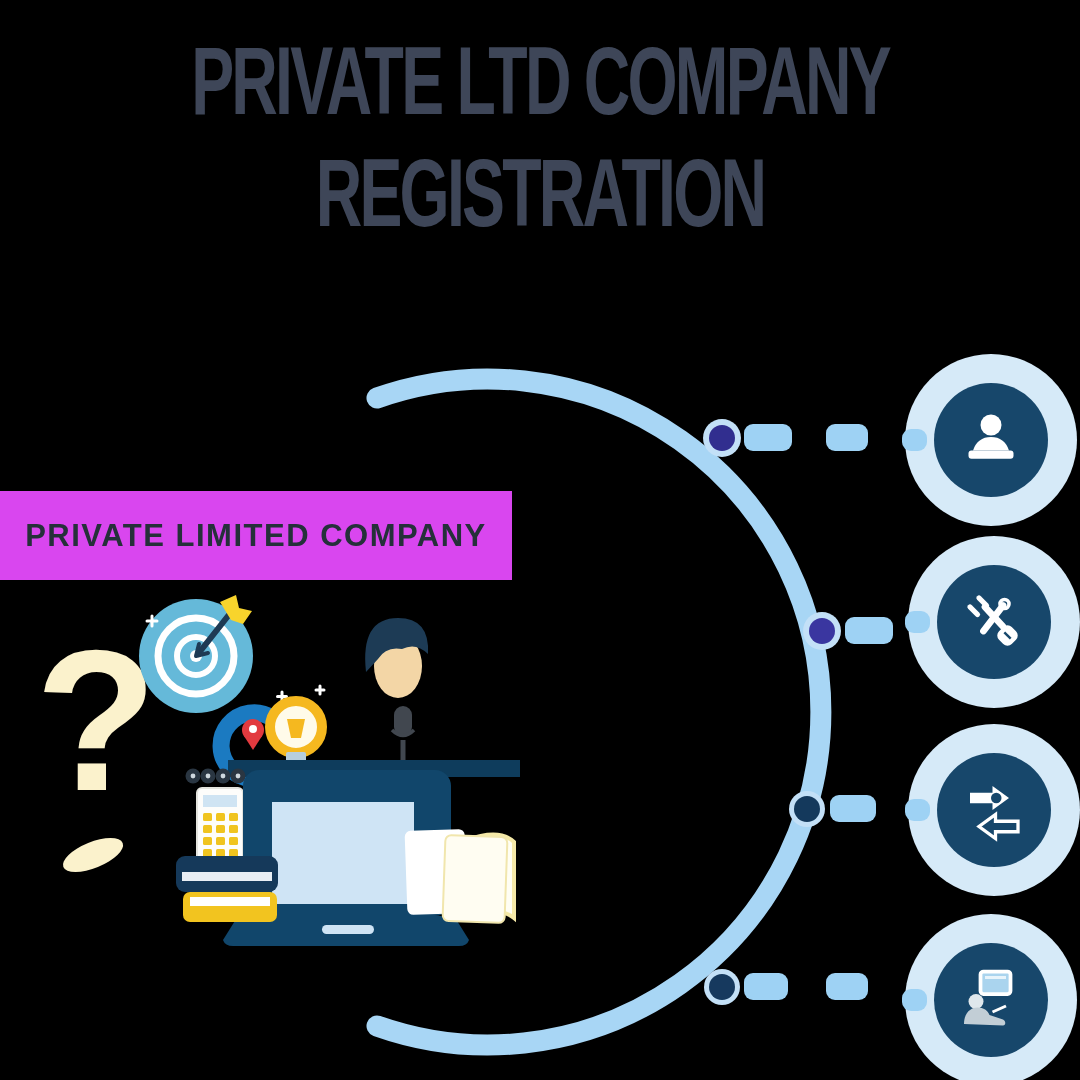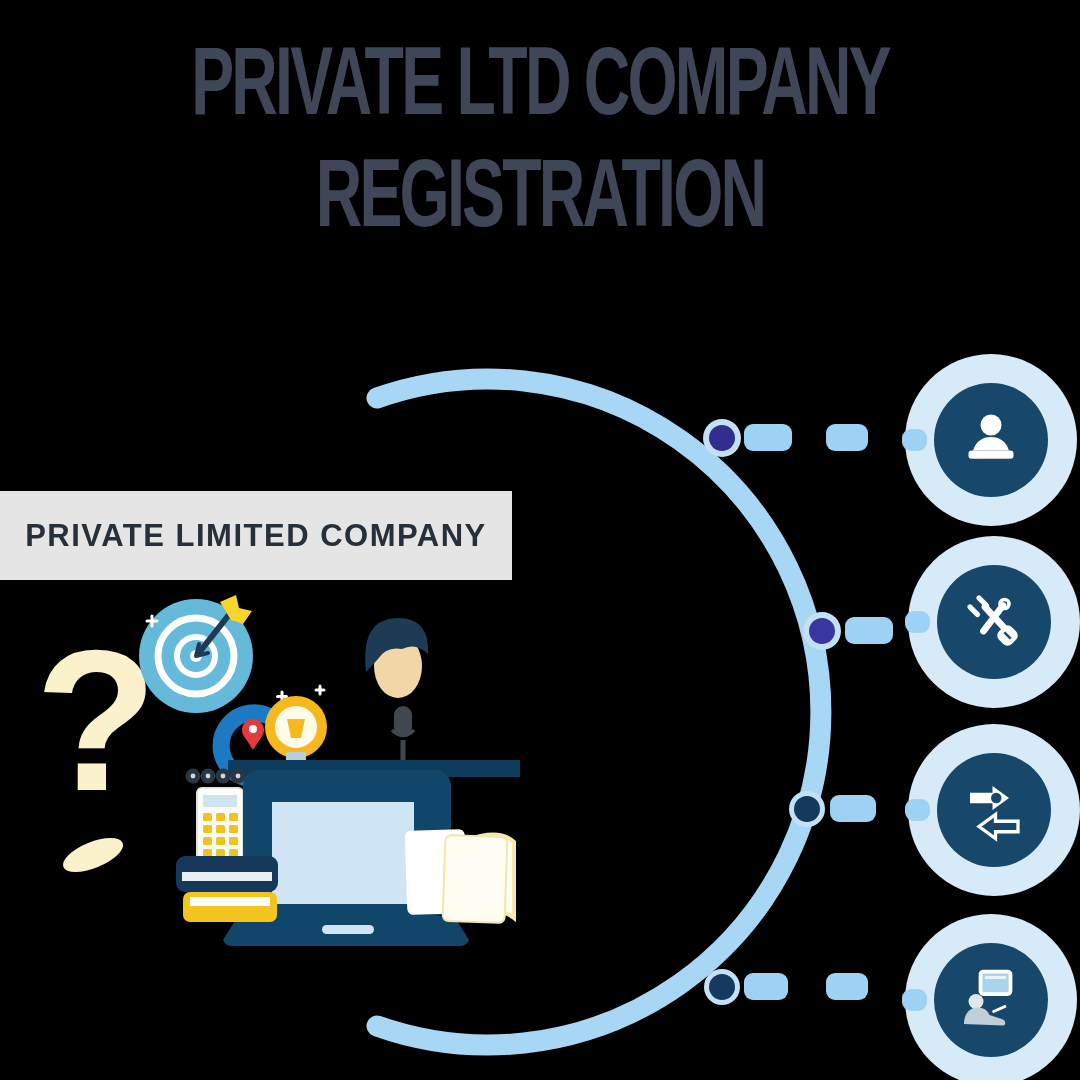--- a/index.html
+++ b/index.html
@@ -4,21 +4,21 @@
 <style>
   html,body{margin:0;padding:0;background:#000;}
   .stage{position:relative;width:1080px;height:1080px;background:#000;overflow:hidden;
          font-family:"Liberation Sans",sans-serif;}
   
   .title{position:absolute;top:26px;left:0;width:1080px;text-align:center;
          color:#3e4658;font-weight:bold;transform:scale(0.92,1.38);transform-origin:top center;
          letter-spacing:-3px;}
   .title .line{font-size:70px;line-height:81px;white-space:nowrap;}
   
-  .banner{position:absolute;left:0;top:491px;width:512px;height:89px;background:#e5e5e5;
+  .banner{position:absolute;left:0;top:491px;width:512px;height:89px;background:#d946ef;
           display:flex;align-items:center;justify-content:center;}
   .banner span{font-size:31px;font-weight:bold;color:#25303a;letter-spacing:1.5px;}
   
   .layer{position:absolute;left:0;top:0;width:1080px;height:1080px;}
   
   .step{position:absolute;width:172px;height:172px;border-radius:50%;background:#d6eaf8;
         display:flex;align-items:center;justify-content:center;}
   .step-inner{width:114px;height:114px;border-radius:50%;background:#17476b;
         display:flex;align-items:center;justify-content:center;}
   .step .nub{position:absolute;left:-3px;top:50%;transform:translateY(-50%);

